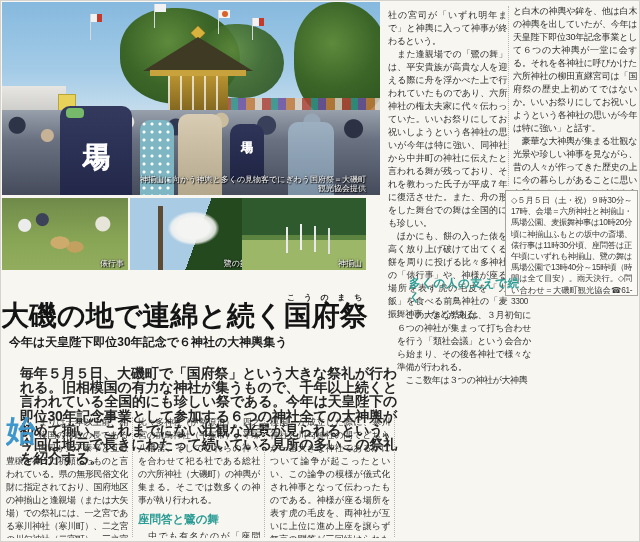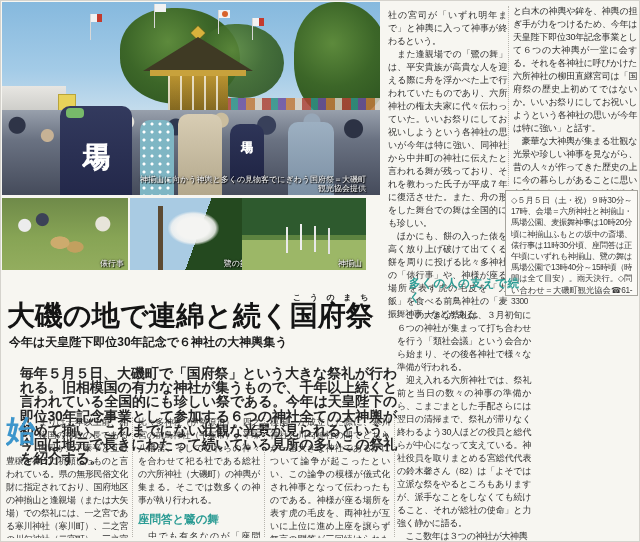--- a/index.html
+++ b/index.html
@@ -86,21 +86,21 @@
   .colA{left:388px;top:9px;width:119px;height:268px;}
   .colB{left:513px;top:5px;width:124px;height:183px;}
   .vrule{position:absolute;width:0;border-left:1px dotted #b7b5ae;}
   .vr-top{left:508px;top:6px;height:180px;}
   .vr-b1{left:132px;top:417px;height:120px;}
   .vr-b2{left:264px;top:417px;height:120px;}
   .vr-b3{left:394px;top:417px;height:120px;}
   .infobox{position:absolute;left:505px;top:190px;width:121px;height:96px;
     border:1px solid #a6a49d;background:#fbfaf6;padding:4px 5px;
     font-size:8.3px;line-height:11.2px;text-align:justify;letter-spacing:-0.4px;color:#3a3a3a;}
-  .headline{position:absolute;left:7px;top:293px;margin:0;width:378px;
+  .headline{position:absolute;left:1px;top:293px;margin:0;width:378px;
     font-size:28px;line-height:34px;font-weight:900;color:#141414;letter-spacing:0;white-space:nowrap;}
   .headline ruby rt{font-size:8px;font-weight:700;letter-spacing:2px;color:#222;}
   .subtitle{position:absolute;left:9px;top:334px;margin:0;width:376px;
     font-size:12px;line-height:17px;font-weight:700;color:#1c1c1c;white-space:nowrap;}
   .lead{position:absolute;left:8px;top:354px;width:377px;height:58px;margin:12px;
     font-size:14px;line-height:14.2px;font-weight:600;text-align:justify;letter-spacing:-0.3px;color:#262626;}
   .support{left:397px;top:276px;width:134px;height:262px;}
   .subhead{margin:0 12px 4px;font-size:11.5px;line-height:14px;font-weight:800;color:#2c9c94;letter-spacing:0;}
   .support .subhead{margin-bottom:5px;}
   .bcol{top:416px;height:122px;overflow:hidden;}
@@ -165,34 +165,33 @@
     <div class="pcaption tcap">神揃山</div>
   </div>
 
   <div class="col colA">
     <p>社の宮司が「いずれ明年まで」と神輿に入って神事が終わるという。</p>
     <p>　また逢親場での「鷺の舞」は、平安貴族が高貴な人を迎える際に舟を浮かべた上で行われていたものであり、六所神社の権太夫家に代々伝わっていた。いいお祭りにしてお祝いしようという各神社の思いが今年は特に強い、同神社から中井町の神社に伝えたと言われる舞が残っており、それを教わった氏子が平成７年に復活させた。また、舟の形をした舞台での舞は全国的にも珍しい。</p>
     <p>　ほかにも、餅の入った俵を高く放り上げ破けて出てくる餅を周りに投げる比々多神社の「俵行事」や、神様が座る場所を表す虎の毛皮を「力飯」を食べる前鳥神社の「麦振舞神事」などがある。</p>
   </div>
   <div class="vrule vr-top"></div>
   <div class="col colB">
-    <p>と白木の神輿や鉾を、神輿の担ぎ手が力をつけるため、今年は天皇陛下即位30年記念事業として６つの大神輿が一堂に会する。それを各神社に呼びかけた六所神社の柳田直継宮司は「国府祭の歴史上初めてではないか。いいお祭りにしてお祝いしようという各神社の思いが今年は特に強い」と話す。</p>
+    <p>と白木の神輿や鉾を、他は白木の神輿を出していたが、今年は天皇陛下即位30年記念事業として６つの大神輿が一堂に会する。それを各神社に呼びかけた六所神社の柳田直継宮司は「国府祭の歴史上初めてではないか。いいお祭りにしてお祝いしようという各神社の思いが今年は特に強い」と話す。</p>
     <p>　豪華な大神輿が集まる壮観な光景や珍しい神事を見ながら、昔の人々が作ってきた歴史の上に今の暮らしがあることに思いを馳せてみてはいかがだろうか。</p>
   </div>
 
   <div class="infobox">◇５月５日（土・祝）９時30分～17時、会場＝六所神社と神揃山・馬場公園、麦振舞神事は10時20分頃に神揃山ふもとの坂中の斎場、俵行事は11時30分頃、座問答は正午頃にいずれも神揃山、鷺の舞は馬場公園で13時40分～15時頃（時間は全て目安）。雨天決行。◇問い合わせ＝大磯町観光協会☎61-3300</div>
 
   <h1 class="headline"><span>大磯の地で連綿と続く</span><ruby><span>国府祭</span><rt>こうのまち</rt></ruby></h1>
   <h2 class="subtitle">今年は天皇陛下即位30年記念で６神社の大神輿集う</h2>
   <p class="lead">毎年５月５日、大磯町で「国府祭」という大きな祭礼が行われる。旧相模国の有力な神社が集うもので、千年以上続くと言われている全国的にも珍しい祭である。今年は天皇陛下の即位30年記念事業として参加する６つの神社全ての大神輿が初めて揃い、これまでにない壮観な光景が見られるという。今回は地元で長きにわたって続いている見所の多いこの祭礼を紹介する。</p>
 
   <div class="col support">
     <h3 class="subhead">多くの人の支えで続く</h3>
     <p>　この大きな祭礼は、３月初旬に６つの神社が集まって打ち合わせを行う「類社会議」という会合から始まり、その後各神社で様々な準備が行われる。</p>
-    <p>　迎え入れる六所神社では、祭礼前と当日の数々の神事の準備から、こまごまとした手配さらには翌日の清掃まで、祭礼が滞りなく終わるよう30人ほどの役員と総代らが中心になって支えている。神社役員を取りまとめる宮総代代表の鈴木馨さん（82）は「よそでは立派な祭をやるところもありますが、派手なことをしなくても続けること、それが総社の使命」と力強く静かに語る。</p>
     <p>　ここ数年は３つの神社が大神輿</p>
   </div>
 
   <div class="col bcol bc1">
     <p><span class="dropcap">始</span><span>まりは千年以上前、相模国の行政の長である国司が天下泰平と五穀豊穣を神々に祈願したものと言われている。県の無形民俗文化財に指定されており、国府地区の神揃山と逢親場（または大矢場）での祭礼には、一之宮である寒川神社（寒川町）、二之宮の川勾神社（二宮町）、三之宮の</span></p>
   </div>
   <div class="vrule vr-b1"></div>
   <div class="col bcol bc2">
     <p>比々多神社（伊勢原市）、四之宮の前鳥神社（平塚市）、平塚八幡宮、そしてこれらの神々を合わせて祀る社である総社の六所神社（大磯町）の神輿が集まる。そこでは数多くの神事が執り行われる。</p>
     <h3 class="subhead">座問答と鷺の舞</h3>

